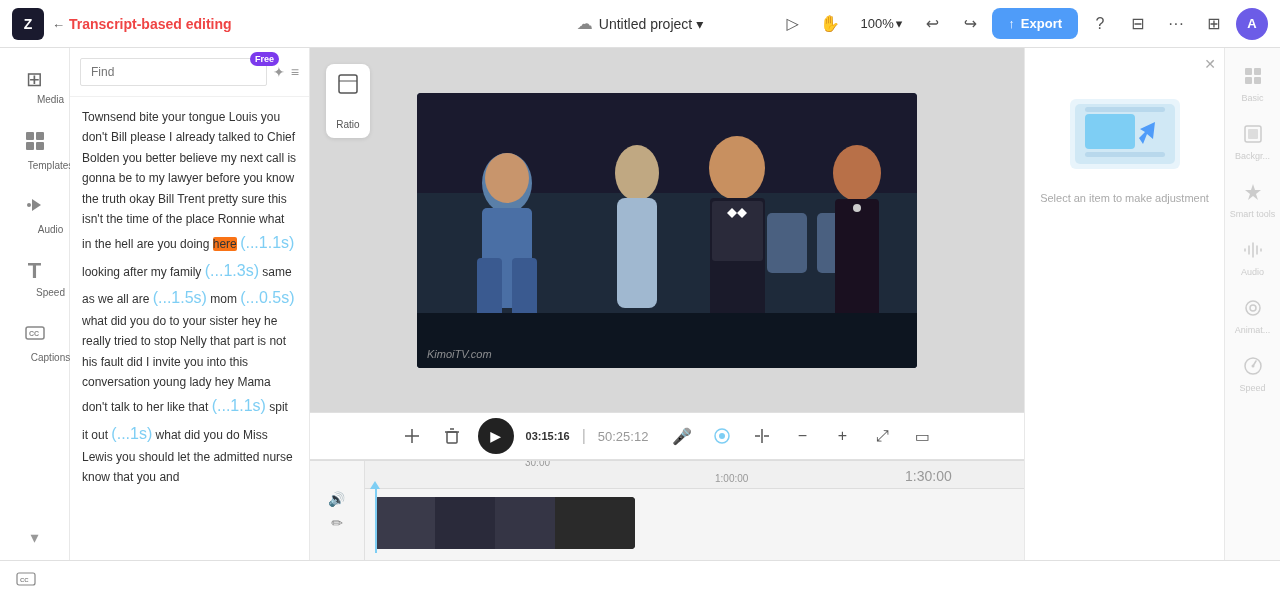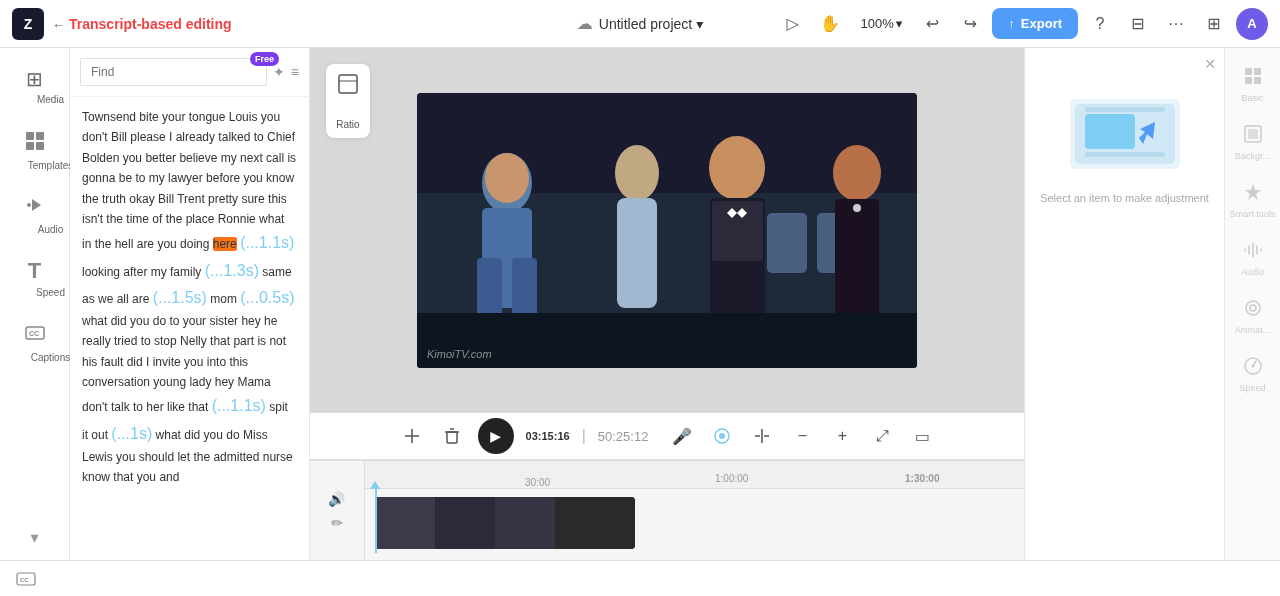--- a/index.html
+++ b/index.html
@@ -272,23 +272,23 @@
     </div>
 
     <div class="timeline">
       <div class="timeline-side">
         <span class="timeline-side-icon">🔊</span>
         <span class="timeline-side-icon">✏</span>
       </div>
       <div class="timeline-main">
 
         <div class="timeline-ruler" style="position:relative;padding:0 0 4px 0;">
-          <span style="position:absolute;left:160px;bottom:0;font-size:10px;color:#999;">30:00</span>
+          <span style="position:absolute;left:160px;bottom:20px;font-size:10px;color:#999;">30:00</span>
           <span style="position:absolute;left:350px;bottom:4px;font-size:10px;color:#999;">1:00:00</span>
-          <span style="position:absolute;left:540px;bottom:4px;font-size:10px;color:#999;font-weight:bold;">1:30:00</span>
+          <span style="position:absolute;left:540px;bottom:4px;font-size:14px;color:#999;">1:30:00</span>
         </div>
 
         <div class="timeline-track" style="position:relative;">
 
           <div style="position:absolute;left:10px;top:-4px;bottom:0;width:2px;background:#7ecef4;z-index:10;">
             <div style="position:absolute;top:-8px;left:-5px;width:0;height:0;border-left:5px solid transparent;border-right:5px solid transparent;border-bottom:8px solid #7ecef4;"></div>
           </div>
 
           <div style="position:absolute;left:10px;top:4px;width:260px;height:52px;background:#2a2a2a;border-radius:4px;overflow:hidden;display:flex;">
             <div style="width:60px;height:52px;background:#3a3a4a;flex-shrink:0;"></div>

